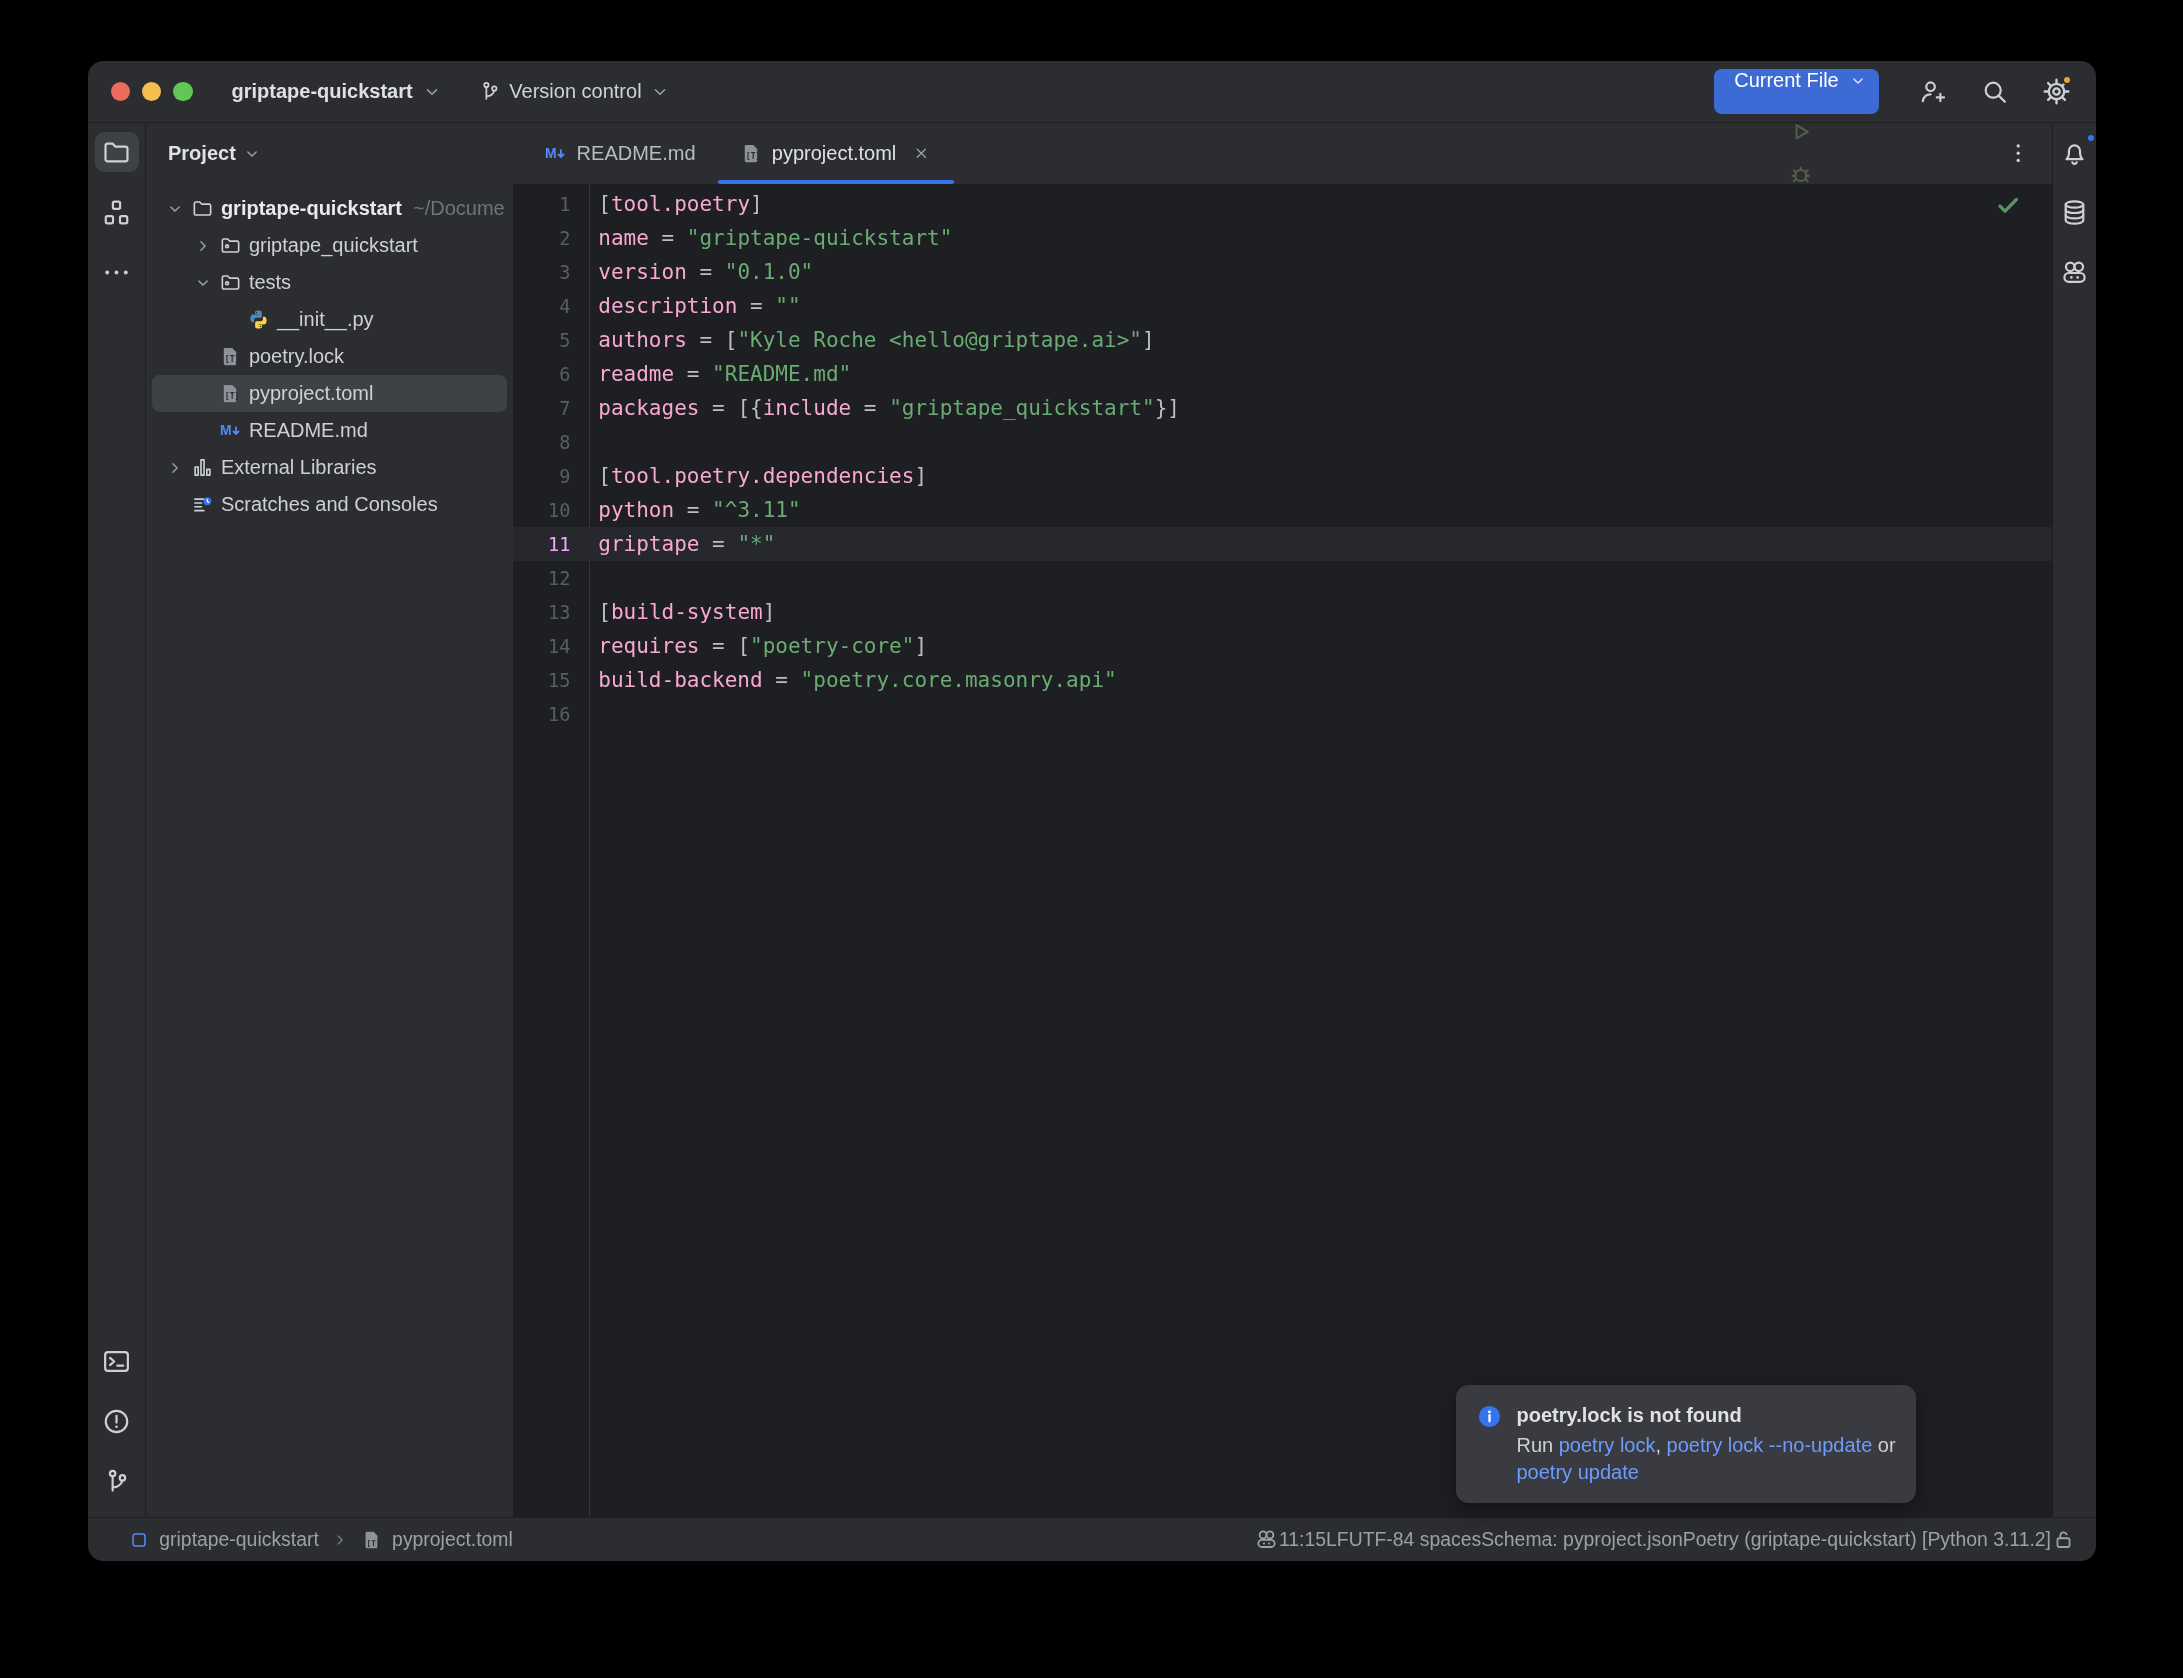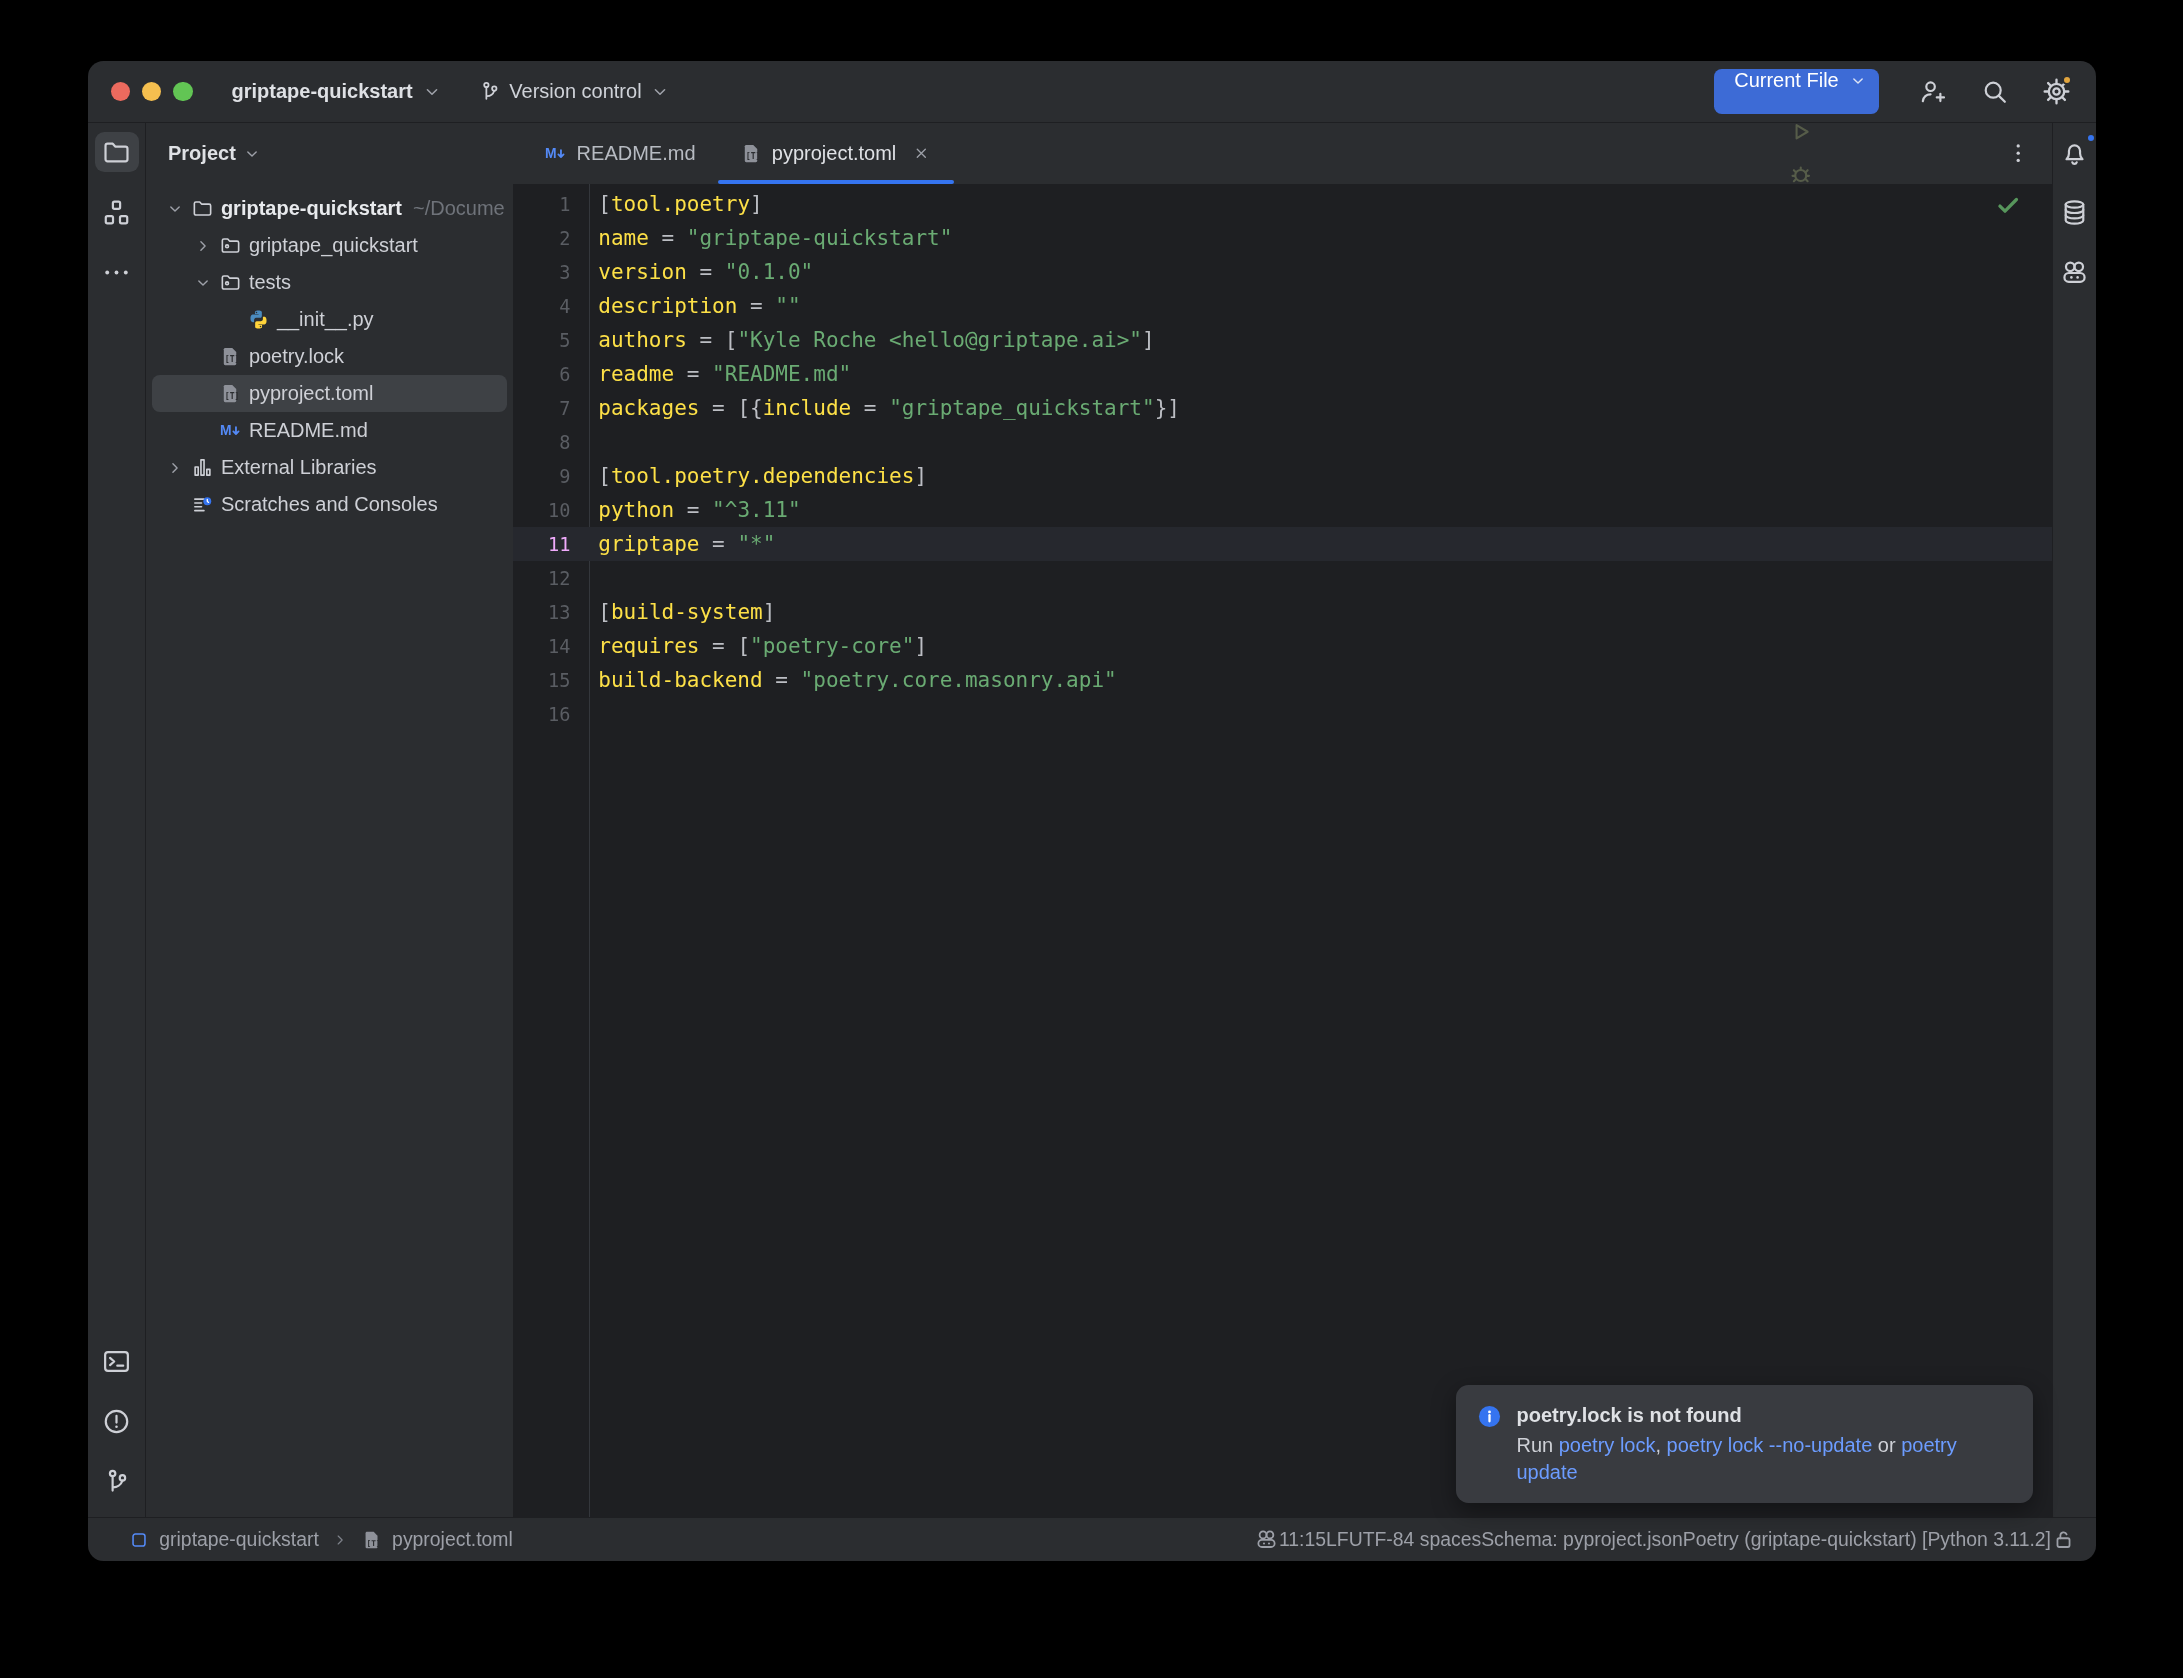--- a/index.html
+++ b/index.html
@@ -56,33 +56,33 @@
   .tab-kebab { margin-left:auto; margin-right:18.6px; align-self:center; width:31px; height:31px;
                display:flex; align-items:center; justify-content:center; color:#CED0D6; }
   .code-area { flex:1; background:#1E1F22; position:relative; overflow:hidden; padding-top:3.1px; }
   .code-area::before { content:''; position:absolute; left:76px; top:0; bottom:0; width:0.8px; background:#34373C; }
   .crow { display:flex; height:34px; align-items:center; position:relative; }
   .crow.active { background:#26282E; }
   .crow .ln { width:76px; flex:0 0 auto; text-align:right; padding-right:18.6px;
               font-family:"DejaVu Sans Mono",monospace; font-size:18.6px; color:#5A5D63; }
   .crow.active .ln { color:#f0abfc; }
   .crow .ctext { font-family:"DejaVu Sans Mono",monospace; font-size:21px; white-space:pre; padding-left:9.3px; z-index:1; }
-  .tk-k { color:#fde047; } .tk-s { color:#6AAB73; } .tk-p { color:#BCBEC4; }
+  .tk-k { color:#f9a8d4; } .tk-s { color:#6AAB73; } .tk-p { color:#BCBEC4; }
   .inspect-ok { position:absolute; top:7.8px; right:31px; width:26.4px; height:26.4px; color:#57965C; }
   
   .statusbar { height:44px; flex:0 0 auto; border-top:0.8px solid #1E1F22; display:flex; align-items:center;
                padding:0 20px 0 40px; font-size:19.4px; color:#9DA0A8; }
   .crumbs { display:flex; align-items:center; gap:9.3px; }
   .crumb { display:flex; align-items:center; gap:9.3px; }
   .st-items { display:flex; align-items:center; margin-left:auto; }
   .st-ic { width:25px; height:25px; display:flex; color:#9DA0A8; }
   
-  .notif { position:absolute; left:1368px; top:1324px; width:577px; height:118px; background:#393B40;
+  .notif { position:absolute; left:1368px; top:1324px; width:460px; height:118px; background:#393B40;
            border-radius:12.4px; box-shadow:0 7.8px 23px rgba(0,0,0,.4); display:flex; gap:15.5px;
-           padding:18.6px 20px 0 22px; z-index:5; }
+           padding:18.6px 20px 0 22px; z-index:5;justify-content:space-between; }
   .notif .nic { width:23px; height:23px; flex:0 0 auto; margin-top:1.6px; }
   .notif-title { font-size:20px; font-weight:700; color:#DFE1E5; margin-bottom:5.4px; }
   .notif-body { font-size:20px; color:#CED0D6; line-height:27px; max-width:474px; }
   .lnk { color:#6C9CFF; }
   .ic { display:inline-flex; }
   .ic svg { width:100%; height:100%; }
 </style>
 </head>
 <body>
 

